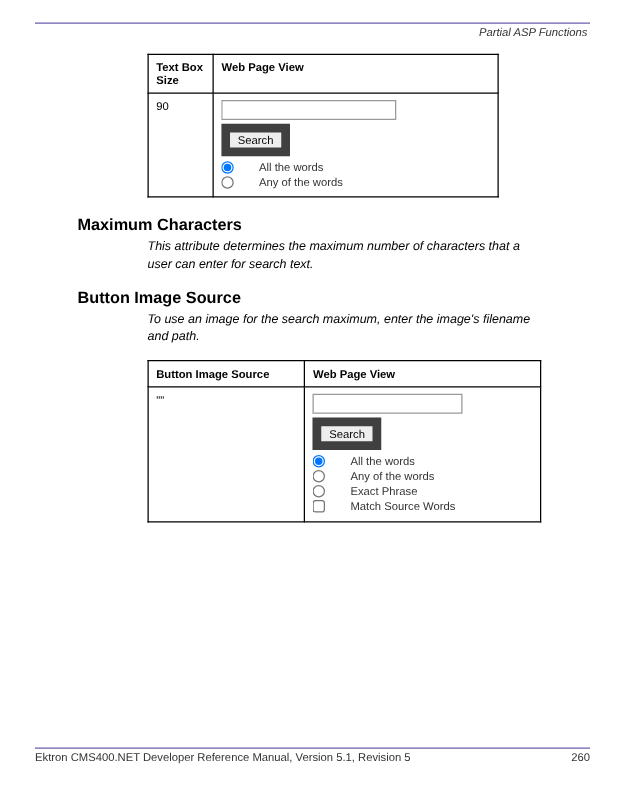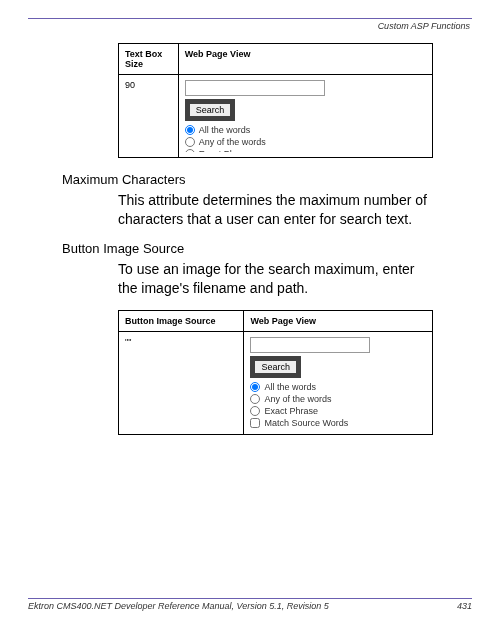--- a/index.html
+++ b/index.html
@@ -17,21 +17,21 @@
     .header-label {
       text-align: right;
       font-style: italic;
       font-size: 9px;
       color: #333;
       margin-bottom: 12px;
       padding-right: 2px;
     }
     .table1 {
       border-collapse: collapse;
-      width: 315px;
+      width: 281px;
       margin-left: 90px;
       margin-bottom: 14px;
     }
     .table1 th, .table1 td {
       border: 1px solid #000;
       font-size: 9px;
       vertical-align: top;
       padding: 5px 6px;
       text-align: left;
     }
@@ -44,46 +44,47 @@
       height: 16px;
       border: 1px solid #999;
       background: #fff;
       display: block;
       margin-bottom: 3px;
     }
     .search-btn {
       font-family: Arial, sans-serif;
       font-size: 9px;
       padding: 1px 6px;
-      border: 5px solid #404040;
+      border: 7px solid #404040;
       background: #eee;
       cursor: pointer;
       margin-bottom: 3px;
     }
     .opt-row {
       display: flex;
       align-items: center;
-      gap: 4px;
+      gap: 20px;
       font-size: 9px;
       color: #333;
       line-height: 1.35;
       font-family: Verdana, Arial, sans-serif;
     }
     .opt-row input { margin: 0; width: 10px; height: 10px; }
     .clipped { overflow: hidden; height: 72px; }
     .section-heading {
       font-size: 13px;
-      font-weight: normal;
+      font-weight: bold;
       margin: 4px 0 4px 34px;
     }
     .body-text {
-      font-size: 14px;
+      font-size: 10px;
       line-height: 1.35;
       margin: 0 13px 12px 90px;
       max-width: 310px;
+      font-style: italic;
     }
     .table2 {
       border-collapse: collapse;
       width: 315px;
       margin-left: 90px;
       margin-bottom: 18px;
     }
     .table2 th, .table2 td {
       border: 1px solid #000;
       font-size: 9px;
@@ -106,30 +107,29 @@
     .footer {
       position: absolute;
       left: 28px;
       right: 28px;
       bottom: 22px;
     }
     .footer-rule { border-top: 1.5px solid #6b5fb0; margin-bottom: 2px; }
     .footer-row {
       display: flex;
       justify-content: space-between;
-      font-style: italic;
       font-size: 9px;
       color: #333;
     }
   </style>
 </head>
 <body>
 
 <div class="header-rule"></div>
-<div class="header-label">Custom ASP Functions</div>
+<div class="header-label">Partial ASP Functions</div>
 
 <table class="table1">
   <tbody>
       <tr>
     <th class="col1">Text Box Size</th>
     <th class="col2">Web Page View</th>
   </tr>
   <tr>
     <td class="col1">90</td>
     <td class="col2 widget-cell">
@@ -190,15 +190,15 @@
       </label>
     </td>
   </tr>
 </tbody>
   </table>
 
 <div class="footer">
   <div class="footer-rule"></div>
   <div class="footer-row">
     <span>Ektron CMS400.NET Developer Reference Manual, Version 5.1, Revision 5</span>
-    <span>431</span>
+    <span>260</span>
   </div>
 </div>
 
 </body></html>

